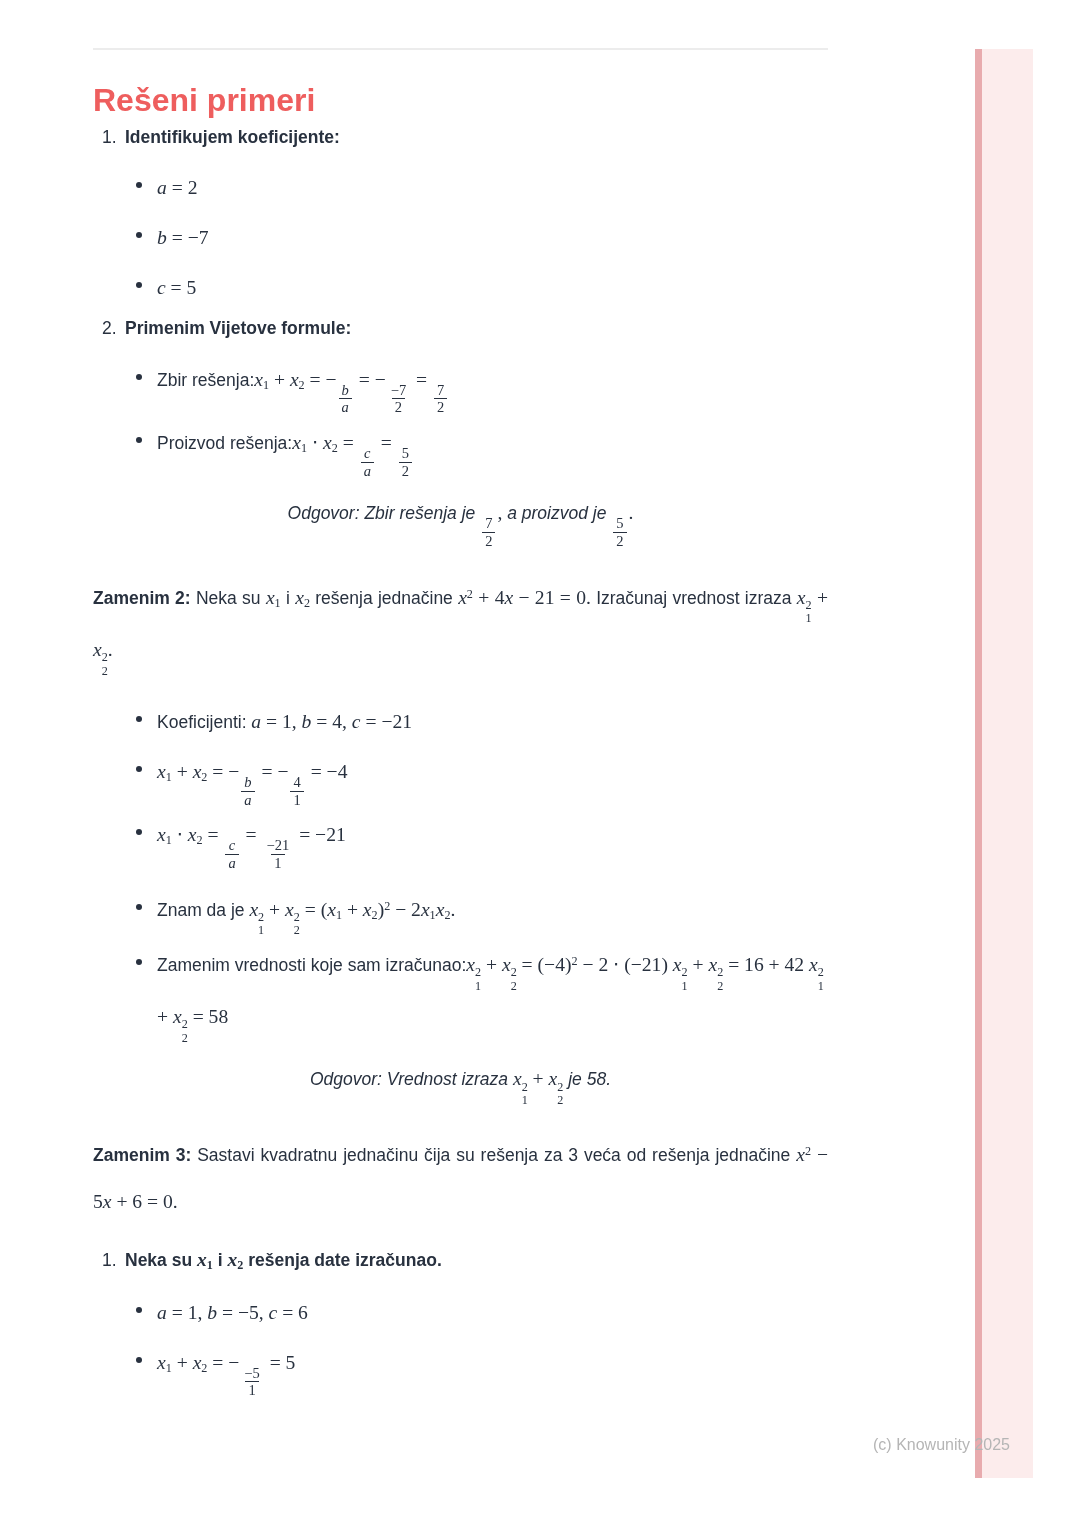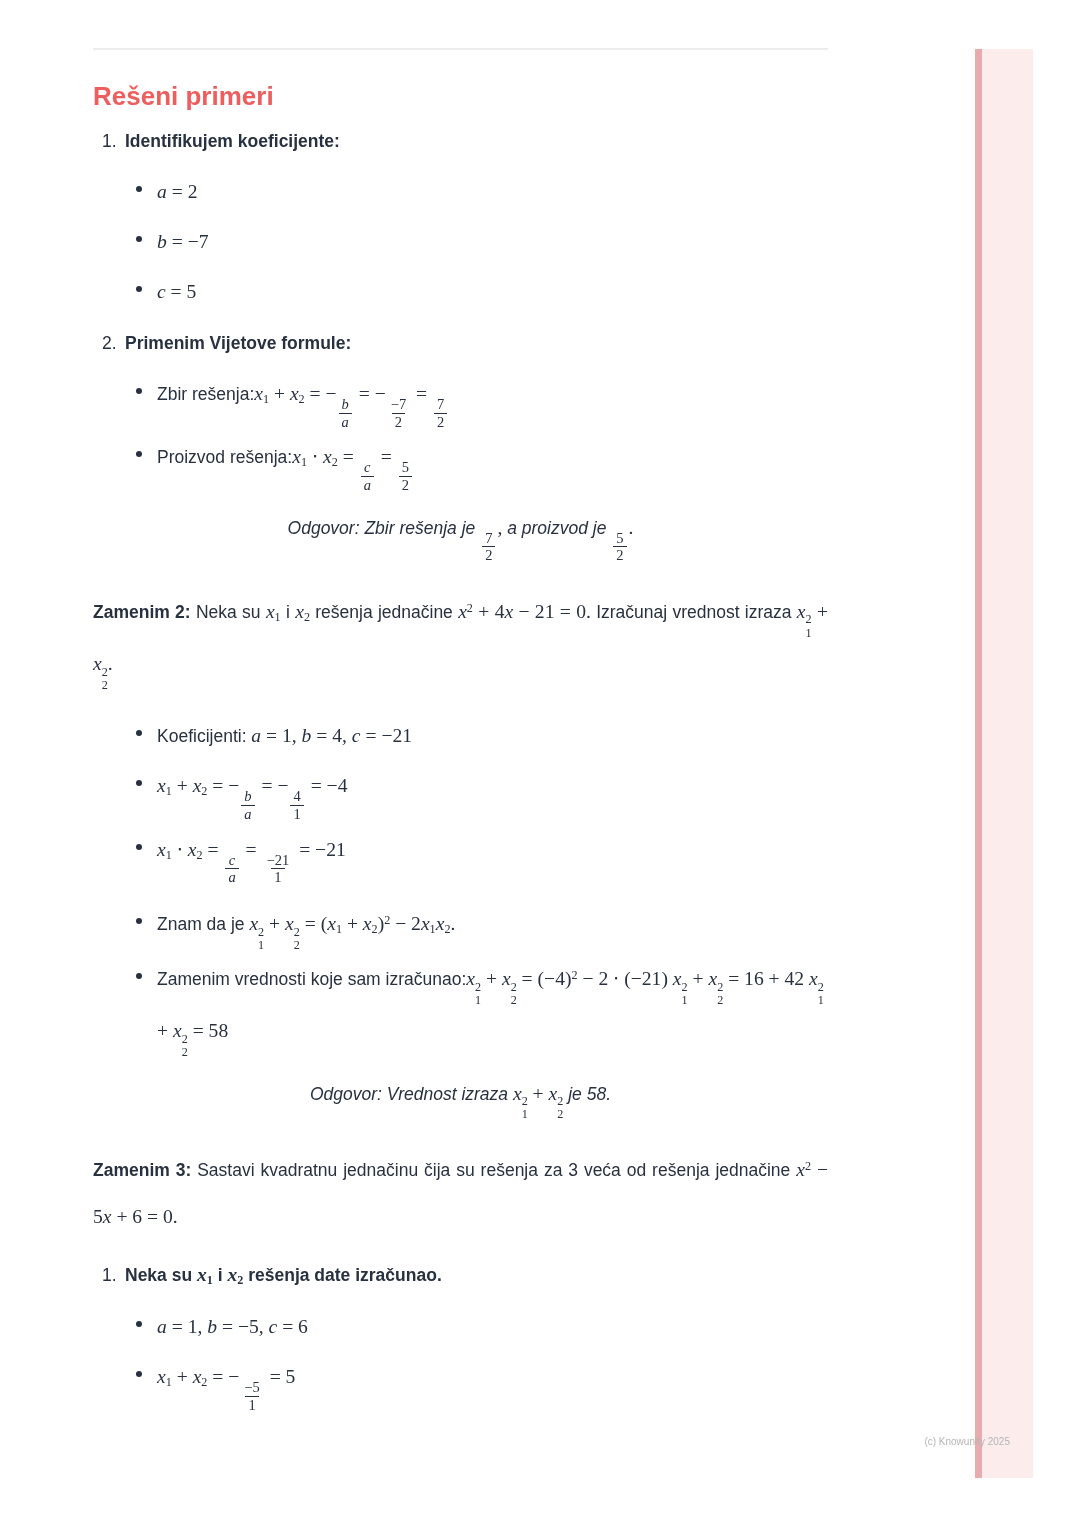--- a/index.html
+++ b/index.html
@@ -8,30 +8,30 @@
     font-family:"Liberation Sans",sans-serif;color:#28313f;overflow:hidden;
   }
   .content{
     position:relative;margin-left:93px;width:735px;
     font-size:17.5px;
   }
   .divider{
     border-top:2px solid #ececec;height:0;margin-top:48px;width:735px;
   }
   h1.page-title{
-    font-size:26px;font-weight:700;margin:30px 0 0 0;line-height:1.25;
+    font-size:32px;font-weight:700;margin:30px 0 0 0;line-height:1.25;
   }
   p.para{
     margin:24px 0 20px 0;line-height:2.4;text-align:justify;
   }
   p.para.answer{
     font-style:italic;text-align:center;margin:10px 0 18px 0;
   }
   .numline{
-    margin:15px 0 0 0;line-height:1.5;padding-left:9px;
+    margin:4px 0 0 0;line-height:1.5;padding-left:9px;
   }
   .numline .nnum{display:inline-block;min-width:23px;}
   .numline .ntext{font-weight:700;}
   .numline .ntext strong{font-weight:700;}
   ul.blist{
     list-style:none;margin:14px 0 0 0;padding:0 0 0 64px;
   }
   ul.blist li{
     position:relative;margin:0 4px 3px 0;line-height:2.4;
   }
@@ -55,21 +55,21 @@
   }
   .math .frac .fn{padding:0 3px;}
   .math .frac .fd{border-top:1.4px solid currentColor;padding:0 3px;}
   
   .edgebar{
     position:absolute;top:49px;left:975px;width:58px;height:1429px;
     box-sizing:border-box;z-index:1;
   }
   
   .footer{
-    position:absolute;top:1436px;right:70px;font-size:10px;z-index:2;
+    position:absolute;top:1436px;right:70px;font-size:16px;z-index:2;
   }
 </style>
 </head>
 <body>
 
 <div class="content">
   <div class="divider" style="border-top-color: rgb(236, 236, 236);"></div>
   <h1 class="page-title" style="color: rgb(238, 94, 94);">Rešeni primeri</h1>
   <main id="doc-body">
       <div class="numline"><span class="nnum">1.</span><span class="ntext"><strong>Identifikujem koeficijente:</strong></span></div>

